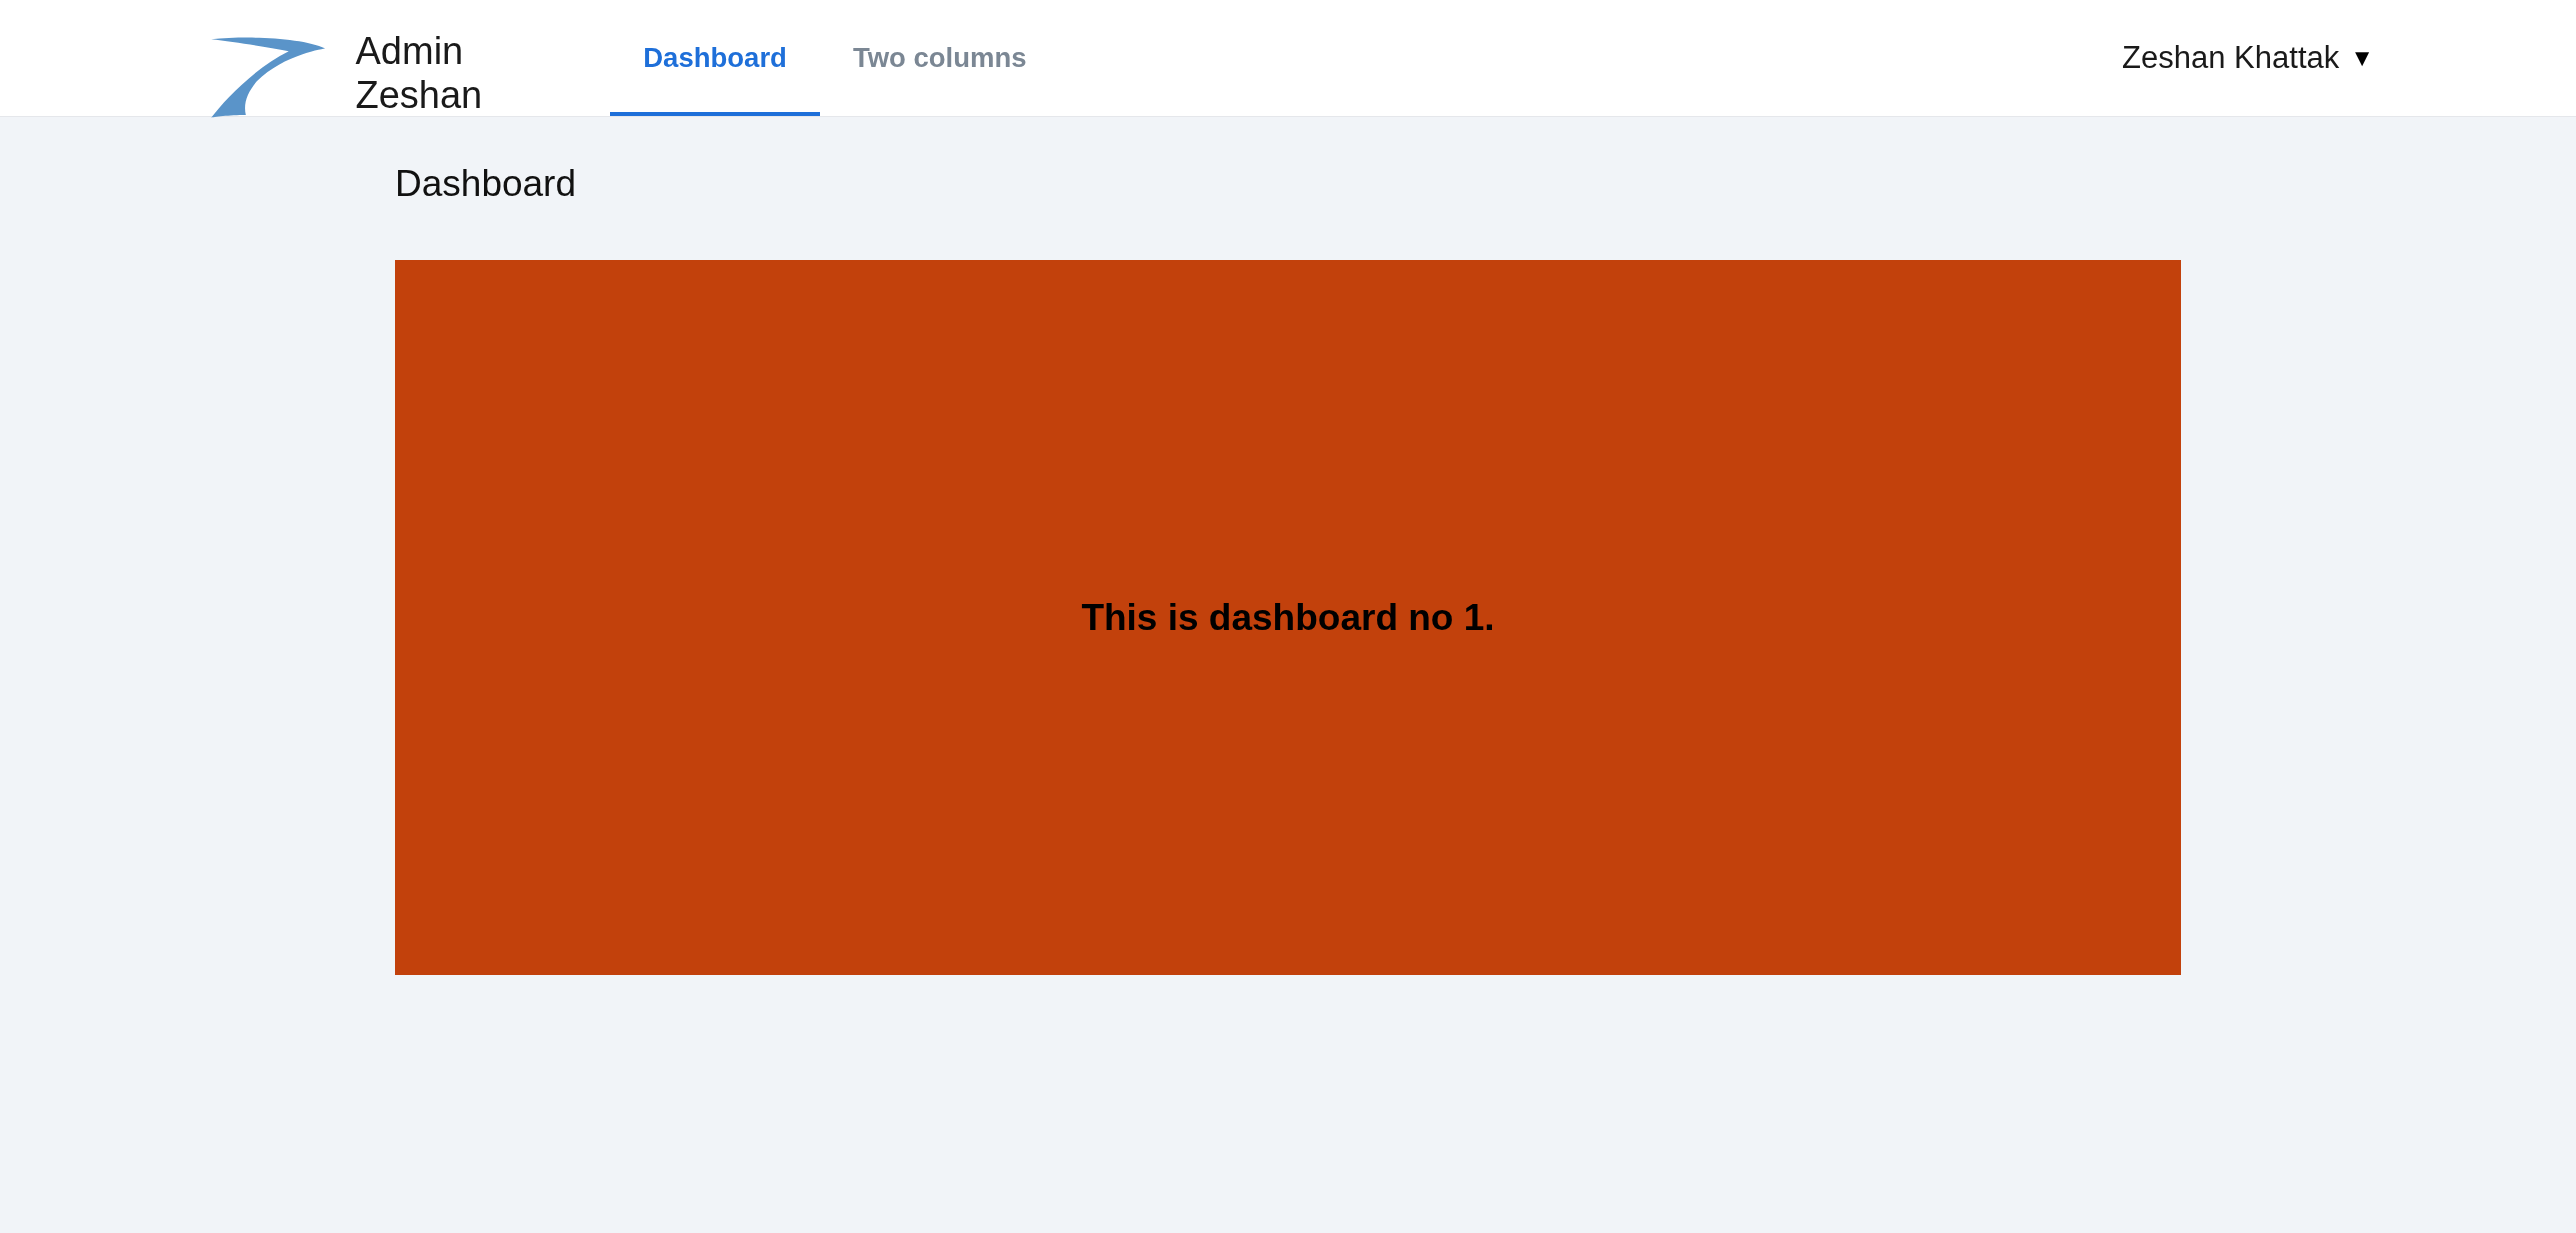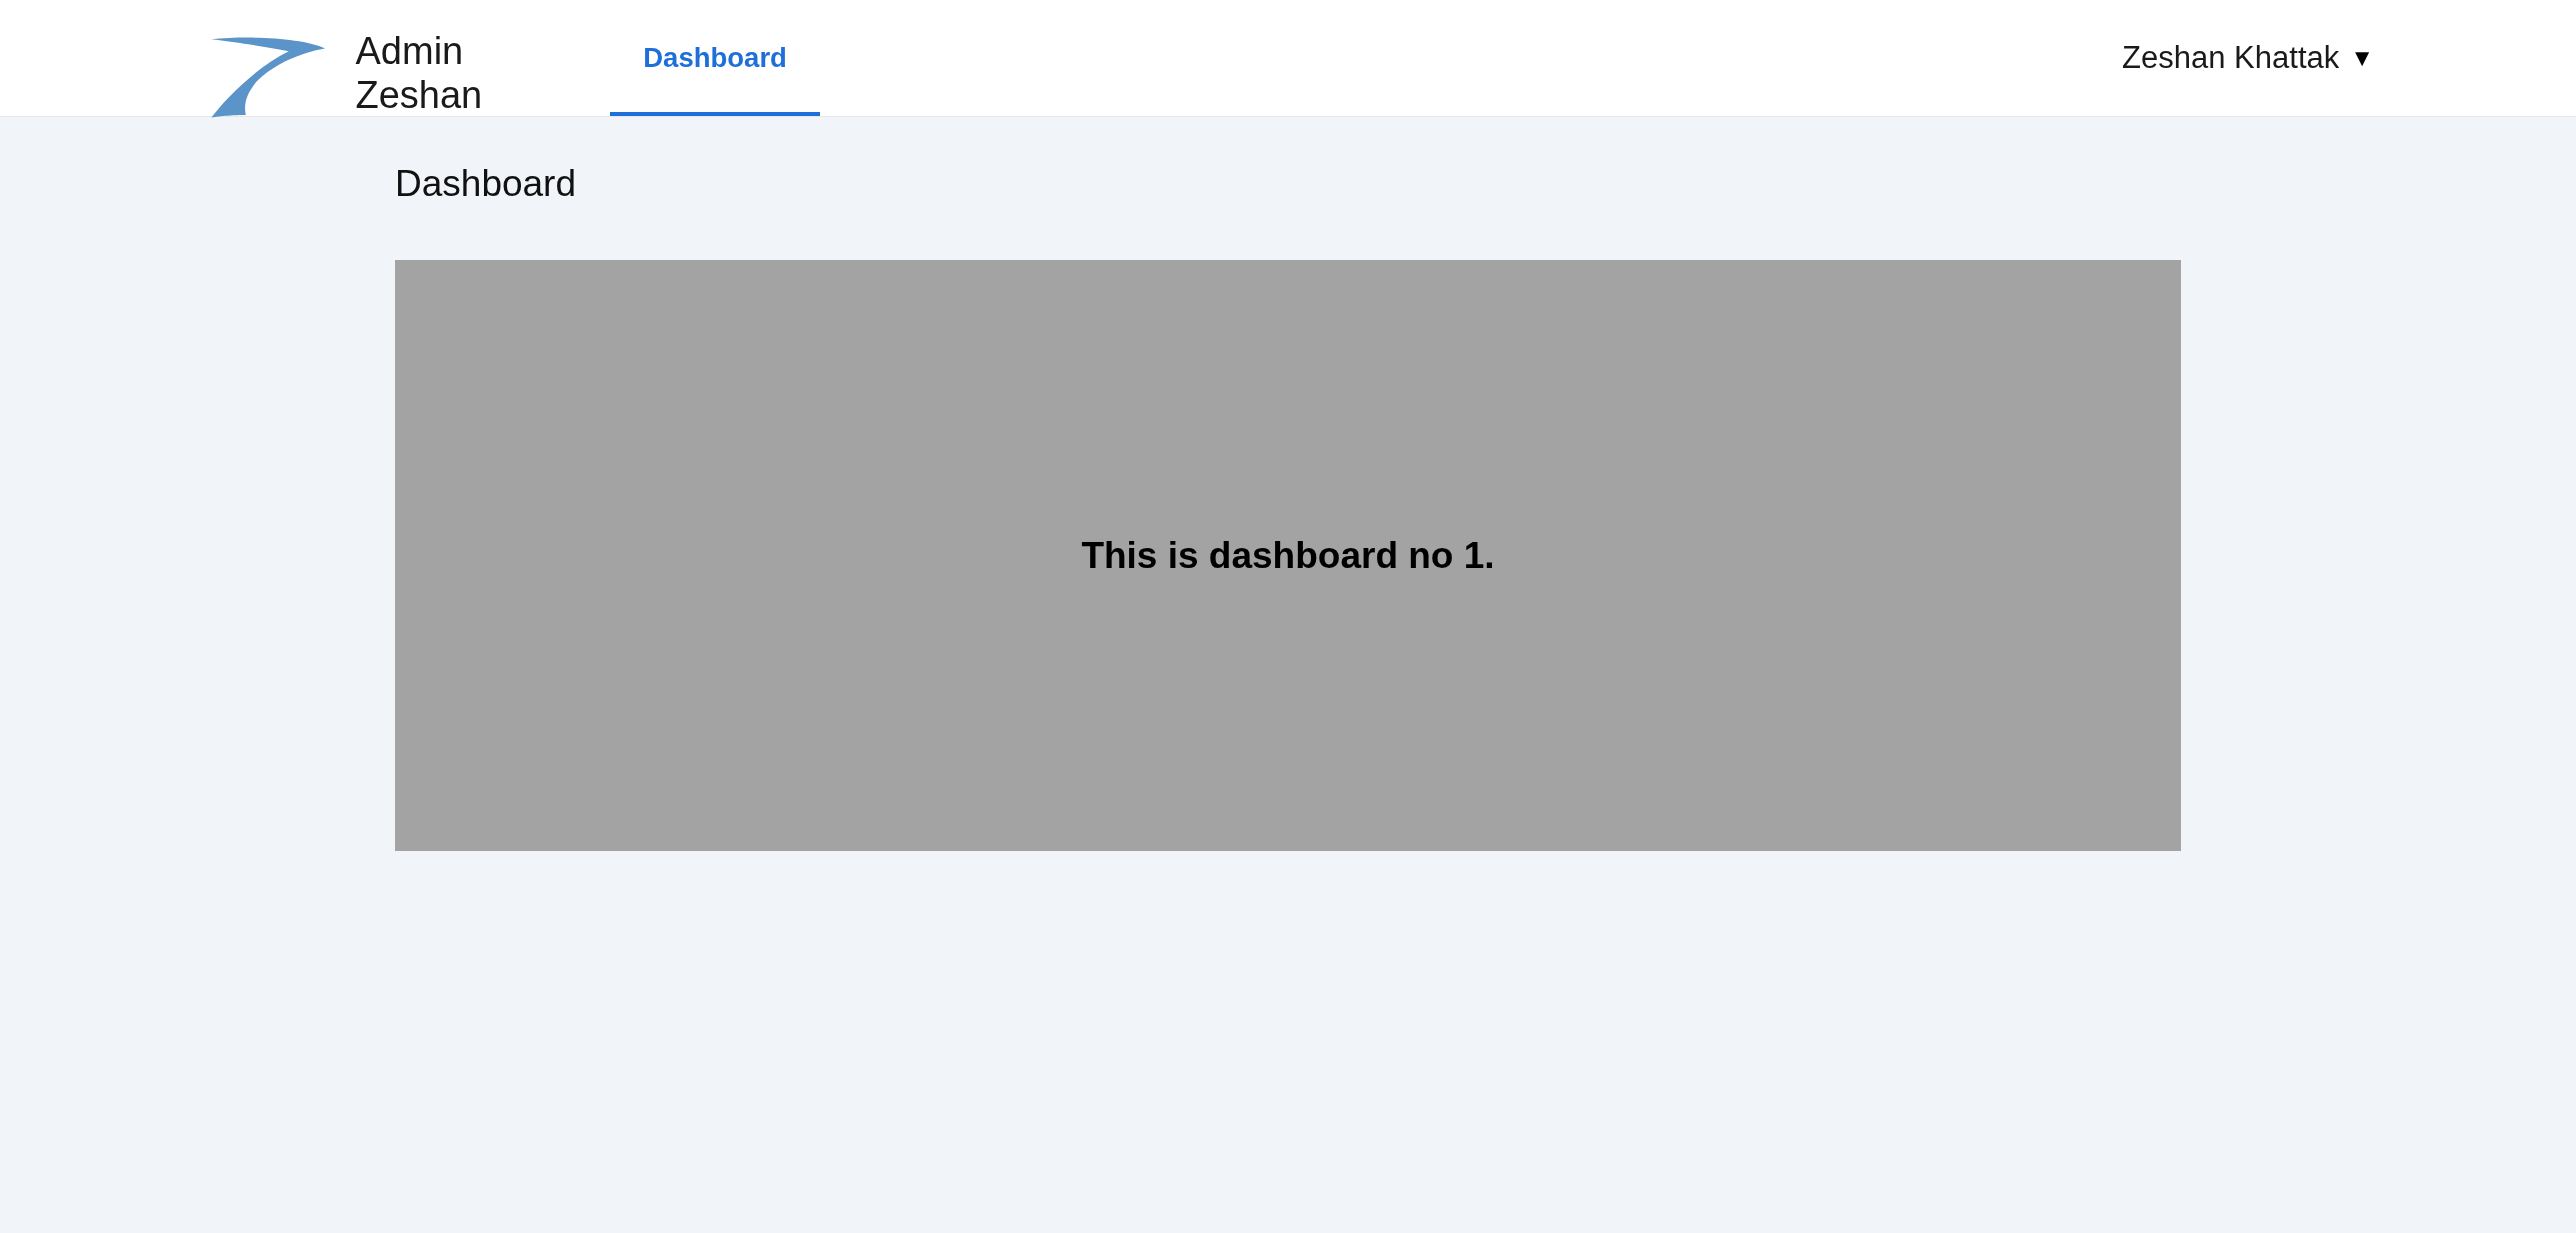--- a/index.html
+++ b/index.html
@@ -78,23 +78,23 @@
       align-items: center;
     }
     .page-title {
       width: 1786px;
       font-size: 37px;
       font-weight: 400;
       color: #111;
       margin-bottom: 55px;
     }
     .card {
-      background: #a3a3a3;
+      background: #c2410c;
       width: 1786px;
-      height: 591px;
+      height: 715px;
       display: flex;
       align-items: center;
       justify-content: center;
     }
     .card-text {
       font-size: 37px;
       font-weight: 700;
       color: #000;
     }
   </style>
@@ -109,20 +109,23 @@
     <div class="brand-text">
       <div>Admin</div>
       <div>Zeshan</div>
     </div>
   </div>
 
   <div class="nav">
     <div class="nav-item active">
       <span>Dashboard</span>
     </div>
+    <div class="nav-item">
+      <span>Two columns</span>
+    </div>
   </div>
 
   <div class="user-menu">
     <span>Zeshan Khattak</span>
     <span class="caret">▼</span>
   </div>
 </div>
 
 <div class="content">
   <h1 class="page-title">Dashboard</h1>

